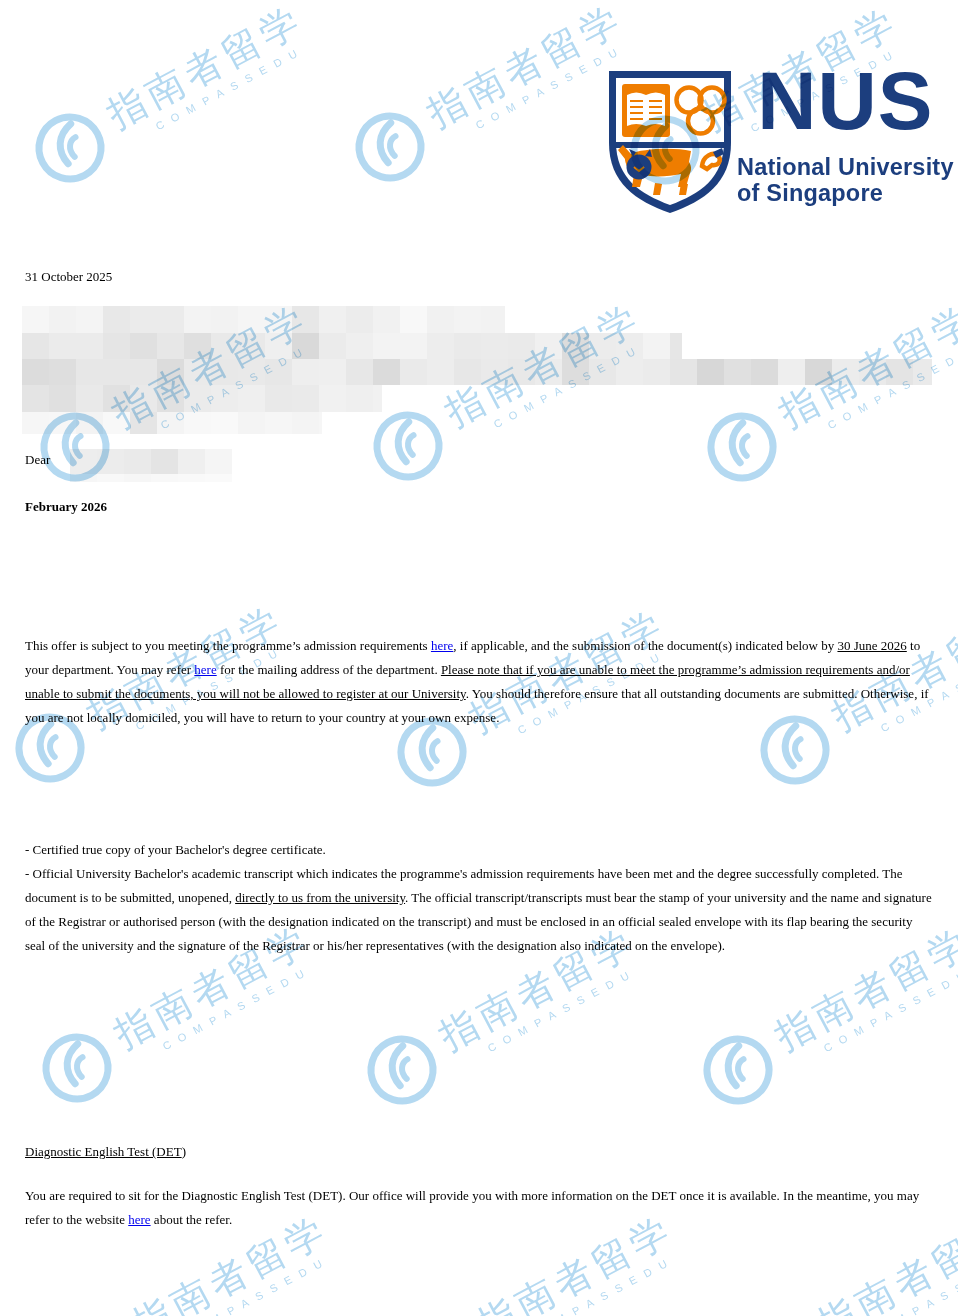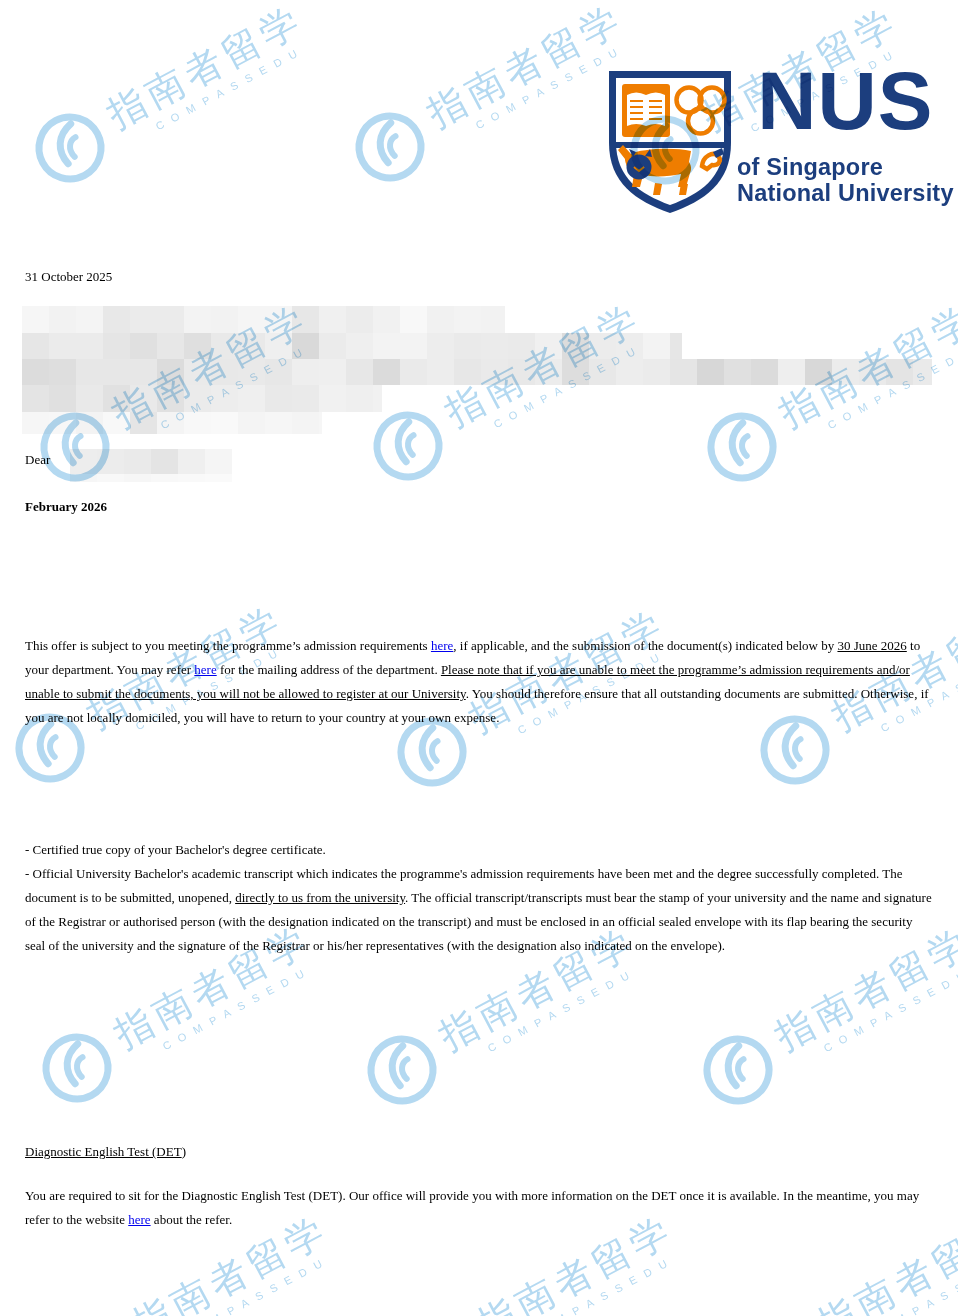--- a/index.html
+++ b/index.html
@@ -183,22 +183,22 @@
       <path d="M22 92 l-7 -9 5 -5 8 9 c9 -5 42 -7 60 -3 l-2 11 c2 3 3 7 1 11 l-4 14 -8 0 3 -13 c-13 3 -29 3 -38 1 l-3 12 -8 0 2 -13 c-5 -3 -8 -8 -9 -14 Z" fill="#ef7d00"></path>
       <path d="M52 116 l-2 12 7 0 2 -11 Z M78 116 l-2 12 7 0 2 -11 Z" fill="#ef7d00"></path>
       <circle cx="36" cy="100" r="12.5" fill="#1c3e7e"></circle>
       <path d="M30 90 l-4 -8 7 3 Z M42 89 l5 -7 2 8 Z" fill="#1c3e7e"></path>
       <path d="M31 100 l5 4 5 -4" fill="none" stroke="#ef7d00" stroke-width="2"></path>
     </g>
   </svg>
   <div class="logo-text">
     <div class="nus-word">NUS</div>
     <div class="nus-sub">
+      <div>National University</div>
       <div>of Singapore</div>
-      <div>National University</div>
     </div>
   </div>
 
   <div class="txt date">31 October 2025</div>
 
   <div class="txt dear">
     <span>Dear</span>
   </div>
 
   <div class="txt subject">

